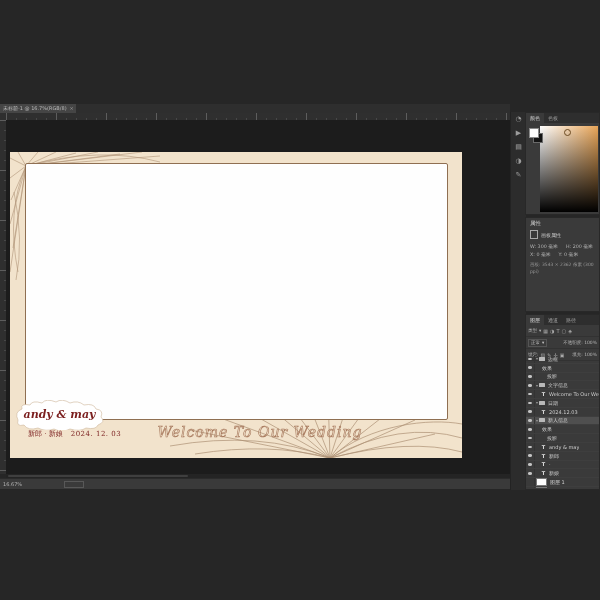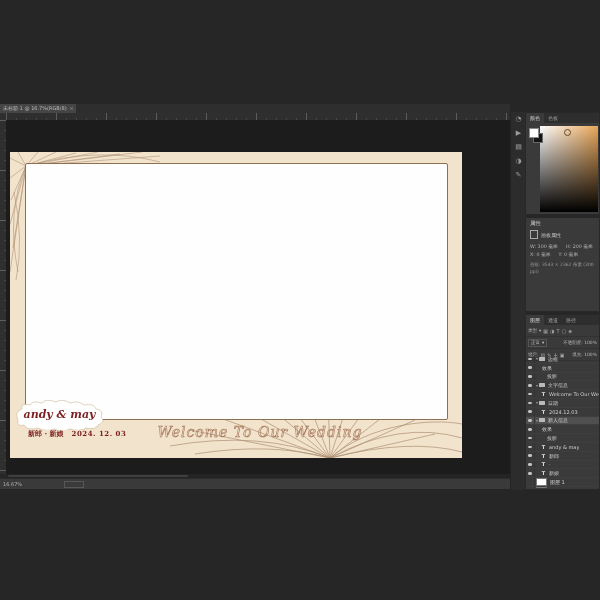--- a/index.html
+++ b/index.html
@@ -29,21 +29,21 @@
   .floral{position:absolute;color:var(--line_art,#a5876a);z-index:1;}
   .floral-tl{left:0;top:0;}
   .floral-bottom{left:0;bottom:0;}
   .inner-sheet{position:absolute;left:15px;top:11px;width:421px;height:255px;background:#fefefe;
                border:1px solid #8f6f52;border-radius:2px;z-index:2;}
   .badge{position:absolute;left:2px;top:248px;width:95px;height:30px;z-index:3;}
   .badge svg{position:absolute;left:0;top:0;}
   .badge-names{position:absolute;left:0;top:8px;width:100%;text-align:center;
                font-family:"DejaVu Serif",serif;font-style:italic;font-weight:bold;font-size:11px;
                color:var(--maroon_text,#7b1f1f);}
-  .cn-line{position:absolute;left:18px;top:277px;z-index:3;font-size:7px;font-weight:bold;
+  .cn-line{position:absolute;left:18px;top:277px;z-index:3;font-size:7px;font-weight:normal;
            color:var(--maroon_text,#7b1f1f);white-space:nowrap;}
   .cn-date{margin-left:8px;font-family:"DejaVu Serif",serif;letter-spacing:0.5px;}
   .welcome{position:absolute;left:130px;top:272px;width:240px;text-align:center;z-index:3;
            font-family:"DejaVu Serif",serif;font-style:italic;font-size:14px;letter-spacing:1px;
            color:rgba(0,0,0,0);-webkit-text-stroke:0.6px var(--welcome_outline,#a5765a);white-space:nowrap;}
   @supports not (-webkit-text-stroke:1px #000){.welcome{color:#b68b66;}}
 
   
   .hscroll{position:absolute;left:6px;top:474px;width:504px;height:4px;background:#242424;}
   .hscroll-thumb{position:absolute;left:2px;top:1px;width:180px;height:2px;background:#3f3f3f;border-radius:1px;}

